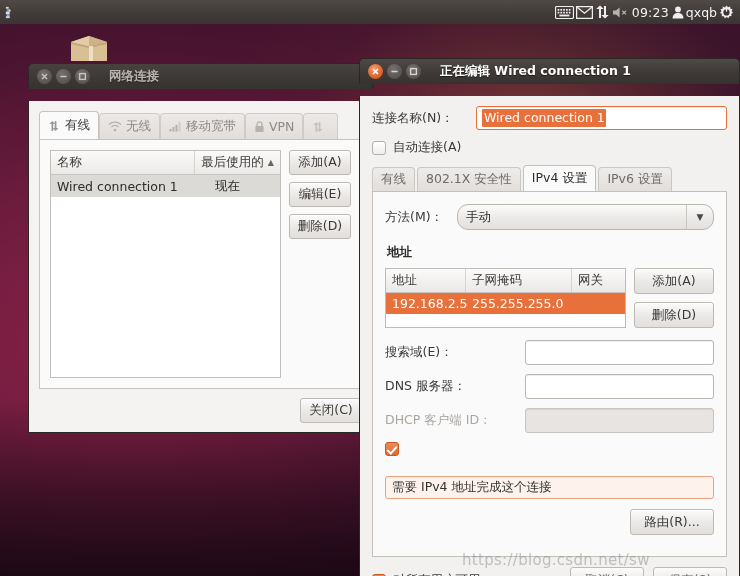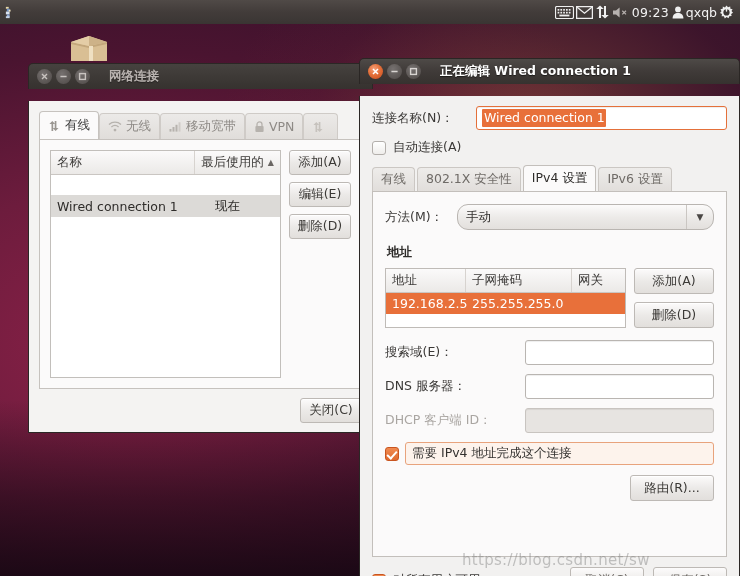--- a/index.html
+++ b/index.html
@@ -153,21 +153,20 @@
     height: 250px;
   }
   .conn-table {
     flex: 1 1 auto;
     border: 1px solid #c2bfbb;
     background: #ffffff;
     box-sizing: border-box;
     display: flex;
     flex-direction: column;
     overflow: hidden;
-    gap: 20px;
   }
   .ct-head { display: flex; height: 23px; background: linear-gradient(180deg,#fbfafa 0%,#ebe9e7 100%); border-bottom: 1px solid #cac6c2; }
   .ct-th {
     display: flex; align-items: center;
     font-size: 12.5px; color: #3c3a38;
     padding: 0 6px; box-sizing: border-box;
     border-right: 1px solid #d7d3cf;
     white-space: nowrap;
   }
   .ct-th.c1 { width: 158px; }
@@ -326,22 +325,23 @@
   .at-fill { flex: 1 1 auto; background: #ffffff; }
 
   .addr-btns { display: flex; flex-direction: column; gap: 8px; width: 80px; flex: none; }
   .addr-btns .gbtn { height: 26px; }
 
   .field-row { display: flex; align-items: center; margin-bottom: 9px; }
   .field-row .lbl { width: 140px; }
   .field-row .entry { height: 25px; }
 
   .req-row {
-    display: flex; align-items: center; gap: 6px;
+    display: flex; gap: 20px;
     margin-top: 4px;
+    flex-direction: column;
   }
   .req-box {
     flex: 1 1 auto;
     border: 1px solid #e8a37c;
     border-radius: 3px;
     background: #fdf3ec;
     padding: 2px 6px;
     box-sizing: border-box;
     font-size: 12.5px;
     color: #33312f;

